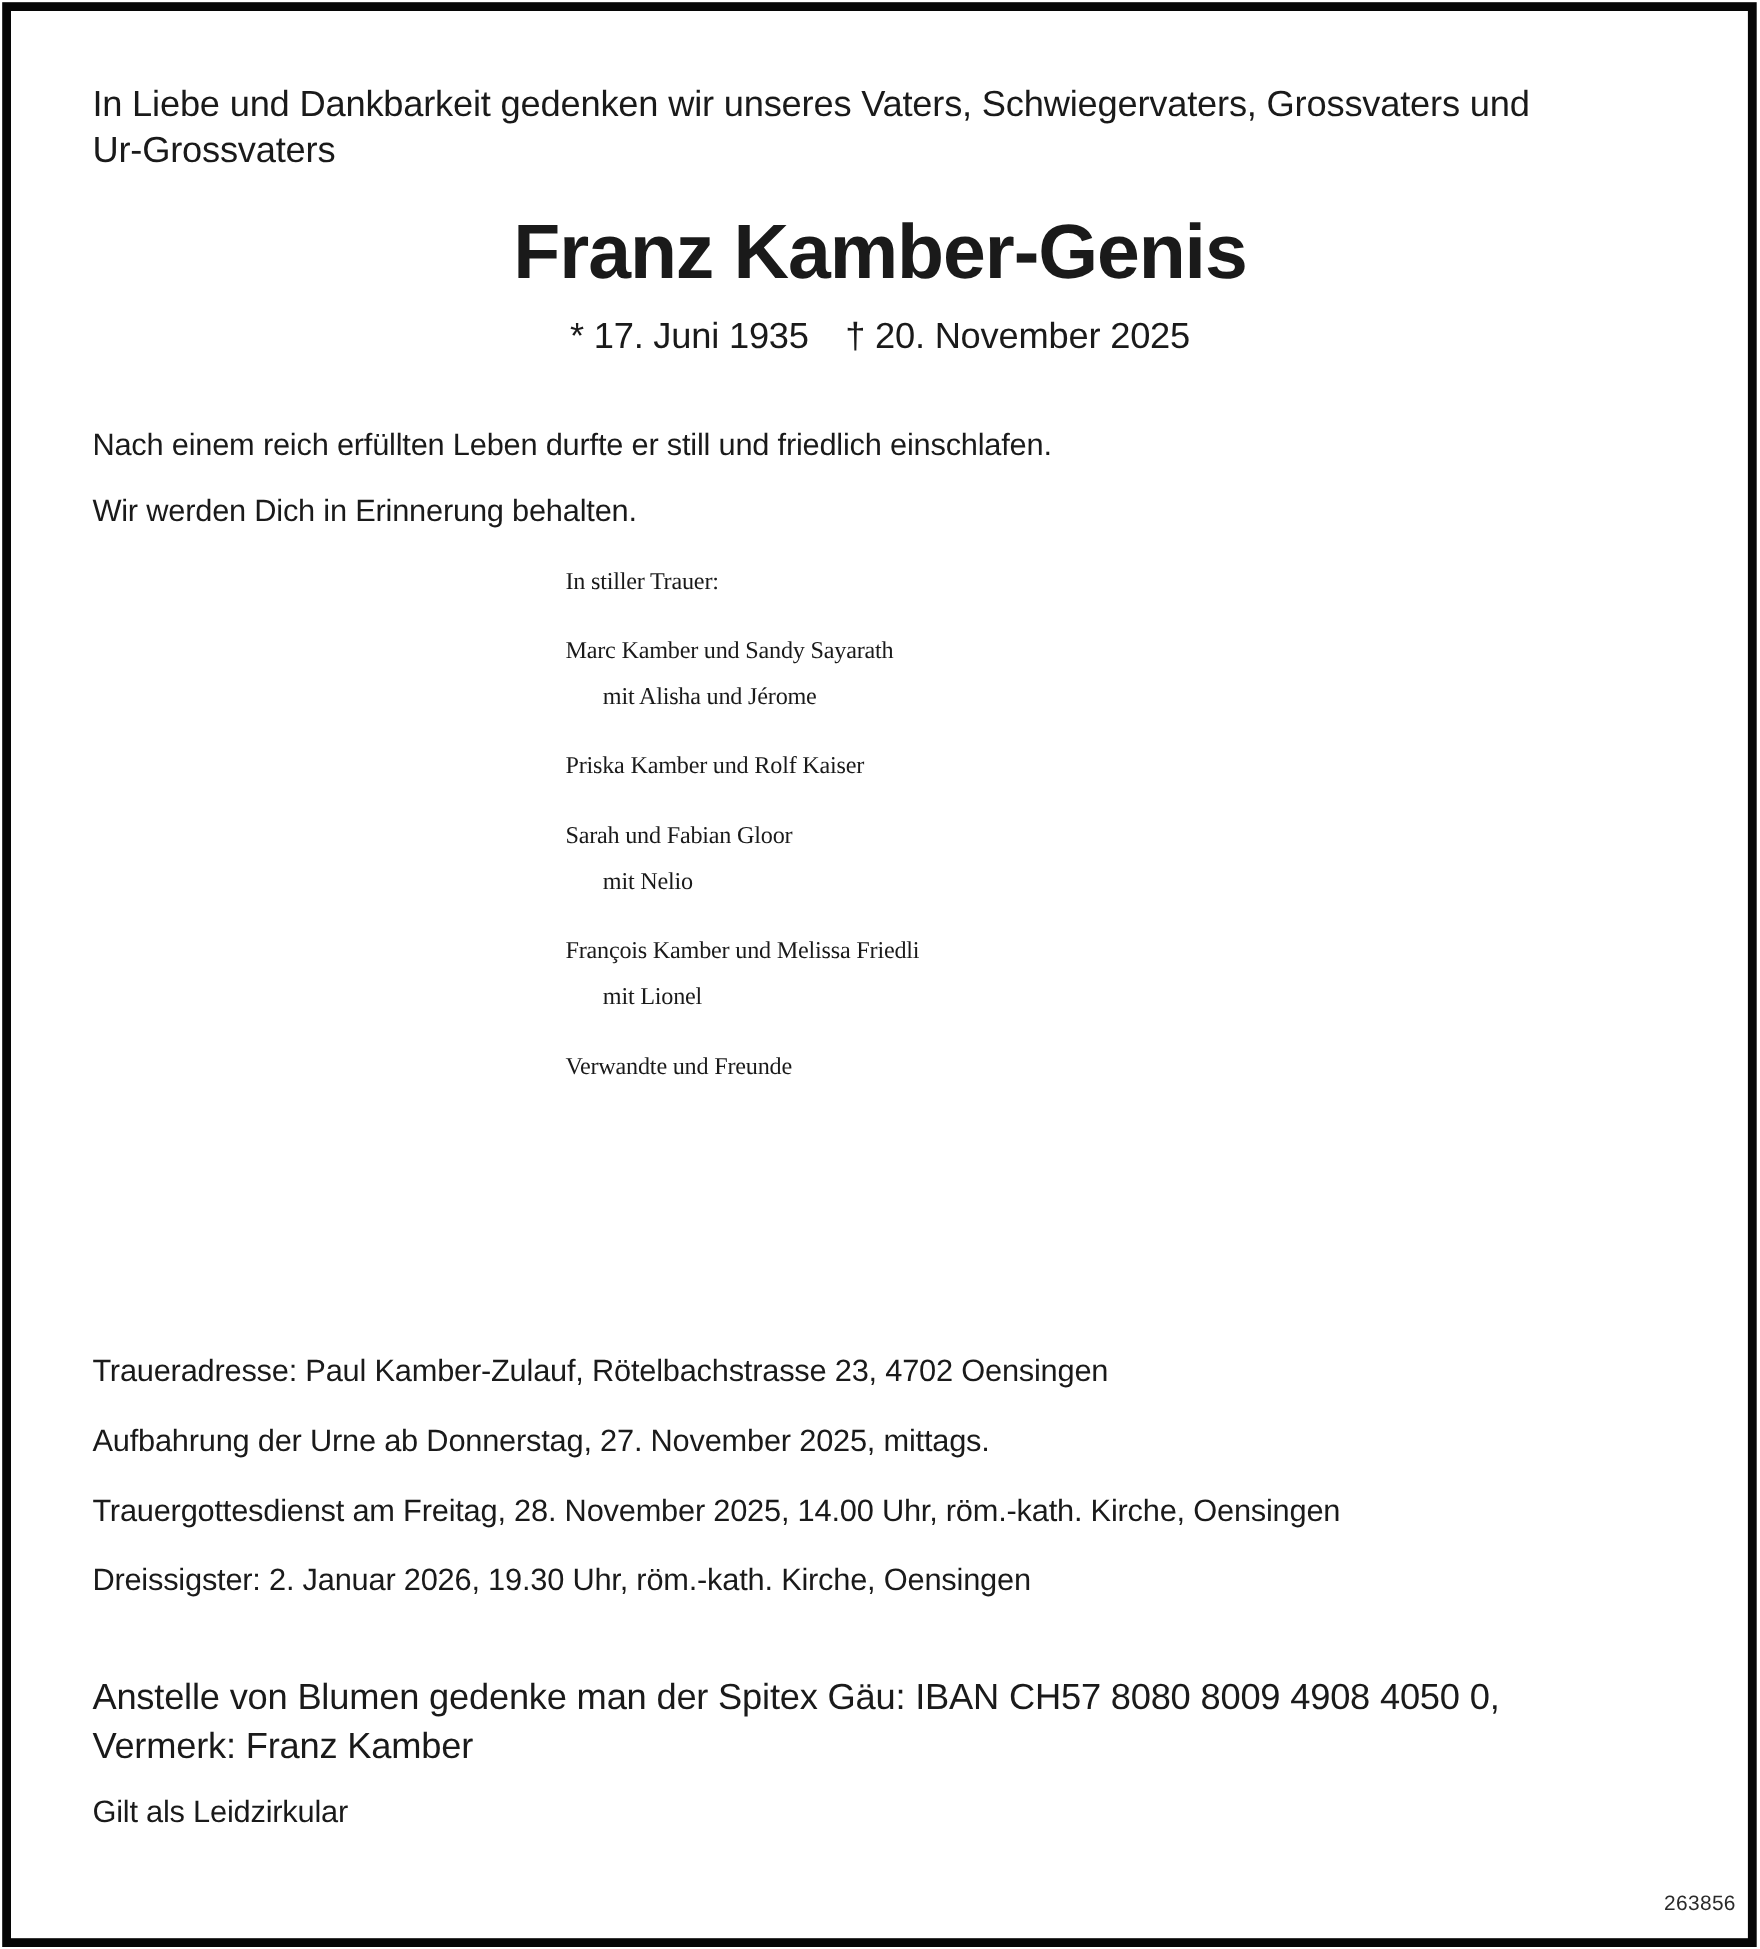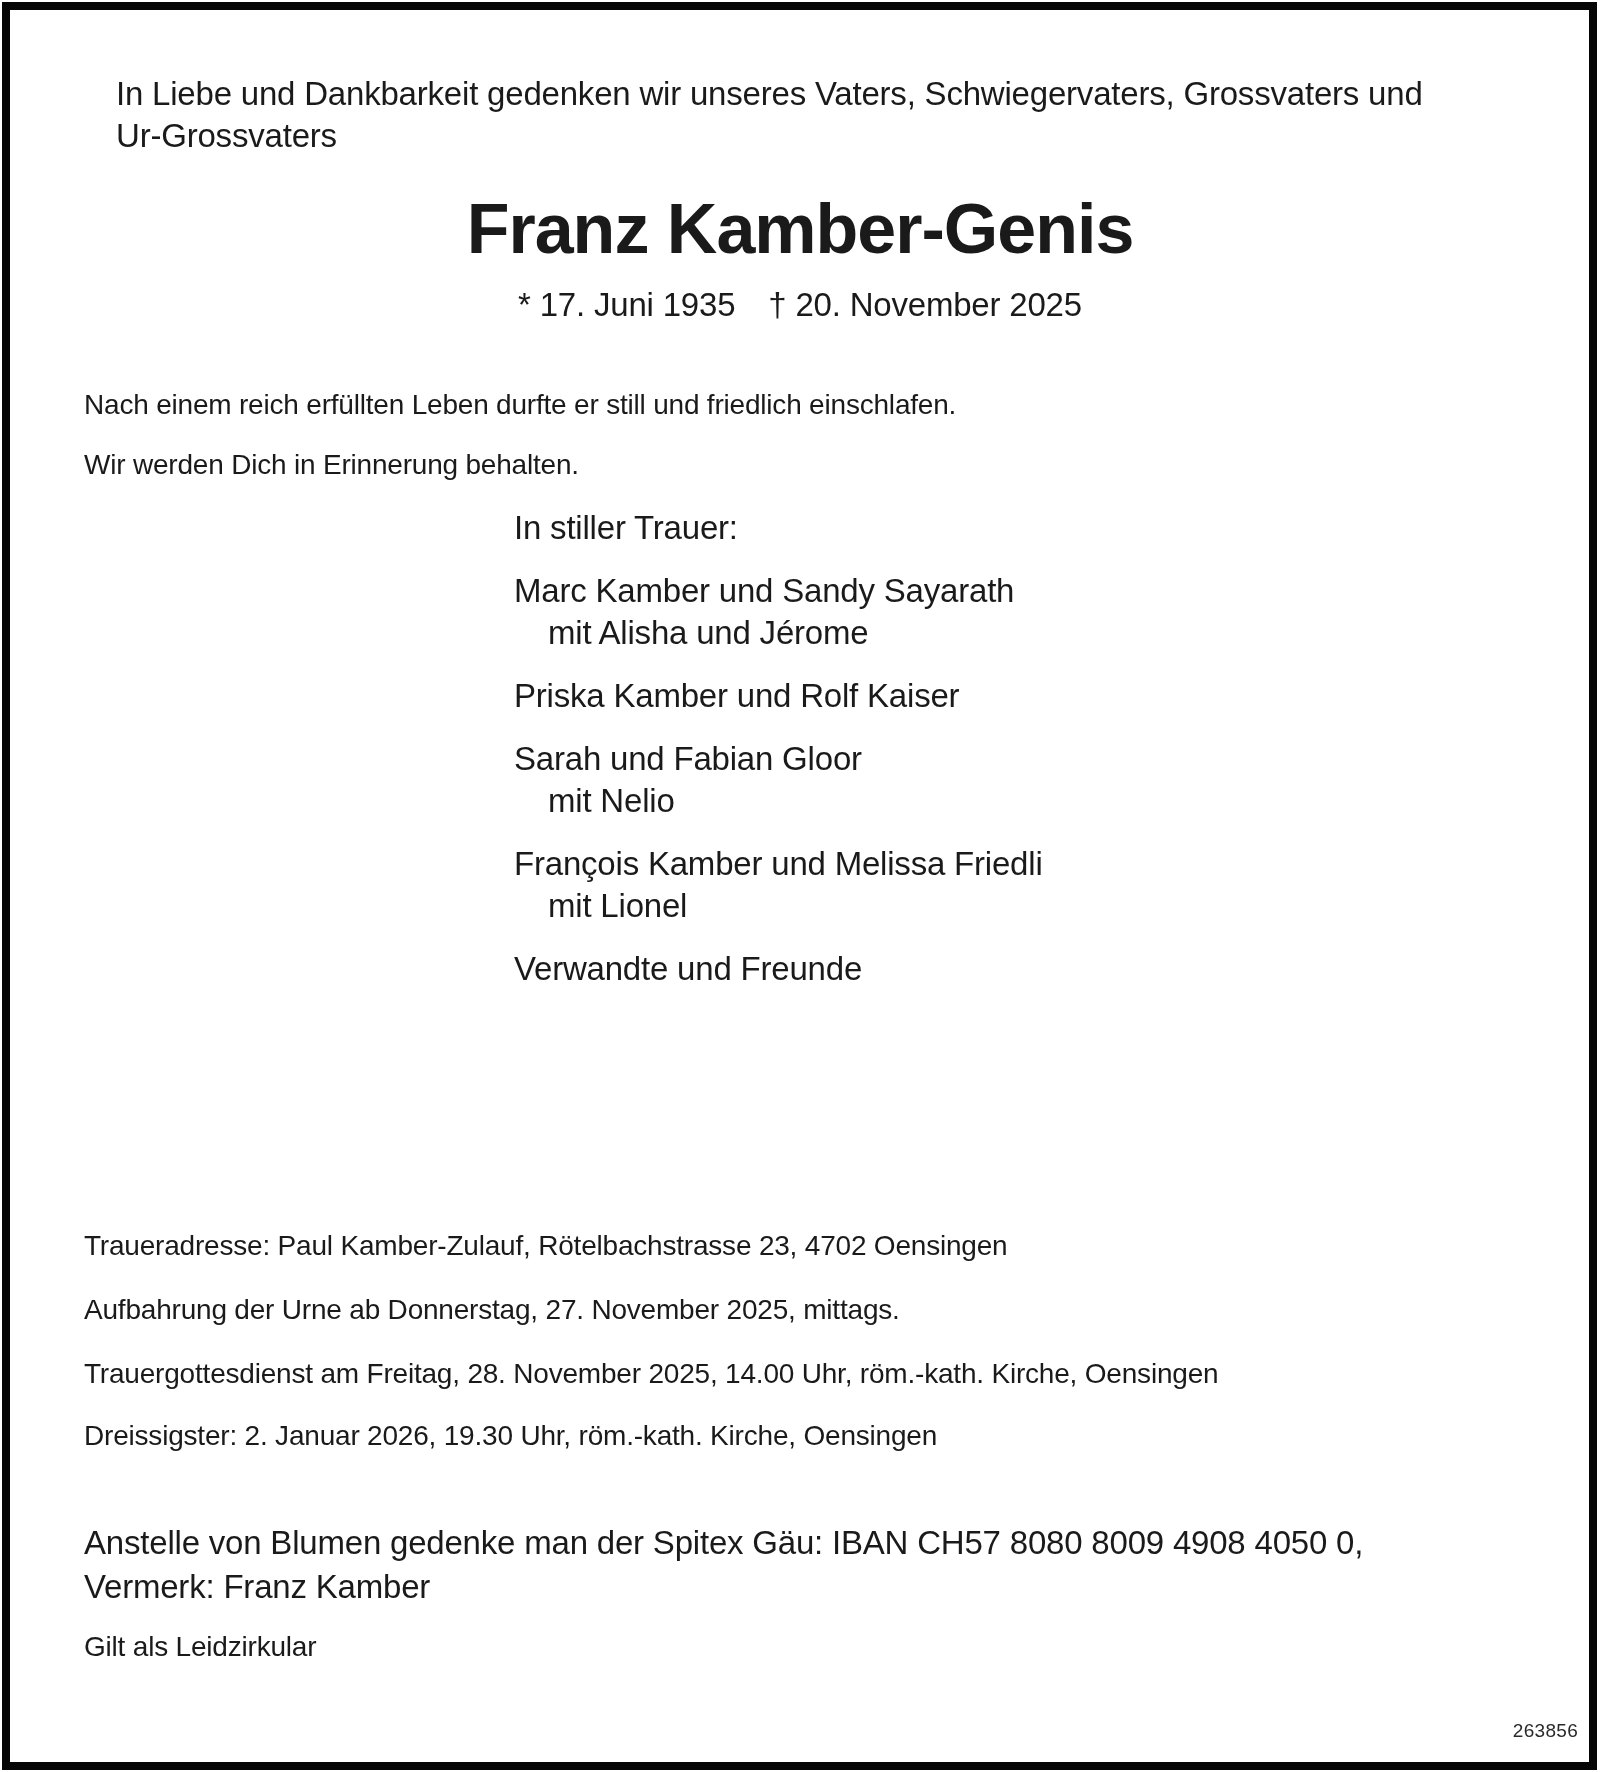--- a/index.html
+++ b/index.html
@@ -34,21 +34,20 @@
     white-space: nowrap;
   }
   .intro {
     position: absolute;
     left: 84px;
     top: 73px;
     font-size: 33px;
     line-height: 42px;
     letter-spacing: -0.2px;
     white-space: nowrap;
-    margin-left: 32px;
   }
   .title {
     position: absolute;
     left: 0;
     right: 0;
     top: 192px;
     margin: 0;
     text-align: center;
     font-size: 70px;
     line-height: 74px;
@@ -68,24 +67,25 @@
     line-height: 42px;
     letter-spacing: -0.2px;
     white-space: nowrap;
   }
   .nach { top: 384px; }
   .wir  { top: 444px; }
   .mourners {
     position: absolute;
     left: 514px;
     top: 507px;
-    font-size: 33px;
+    font-size: 22px;
     line-height: 42px;
     letter-spacing: -0.2px;
     white-space: nowrap;
+    font-family: Liberation Serif, serif;
   }
   .mourners .entry { margin-top: 21px; }
   .mourners .sub   { padding-left: 34px; }
   .addr        { top: 1225px; text-align: center; }
   .urne        { top: 1289px; }
   .gottesdienst{ top: 1353px; }
   .dreissig    { top: 1415px; }
   .donation {
     position: absolute;
     left: 84px;

